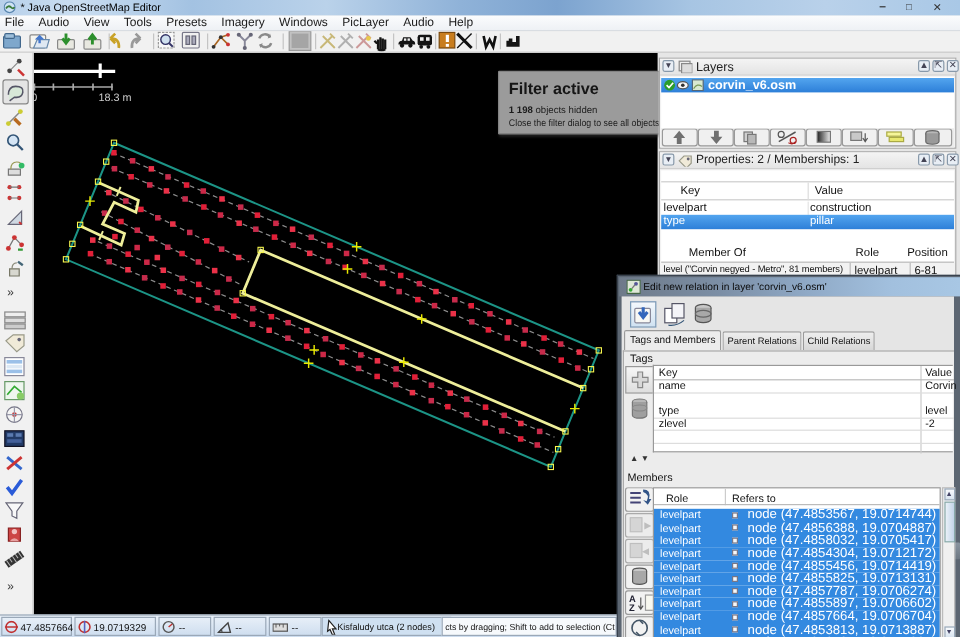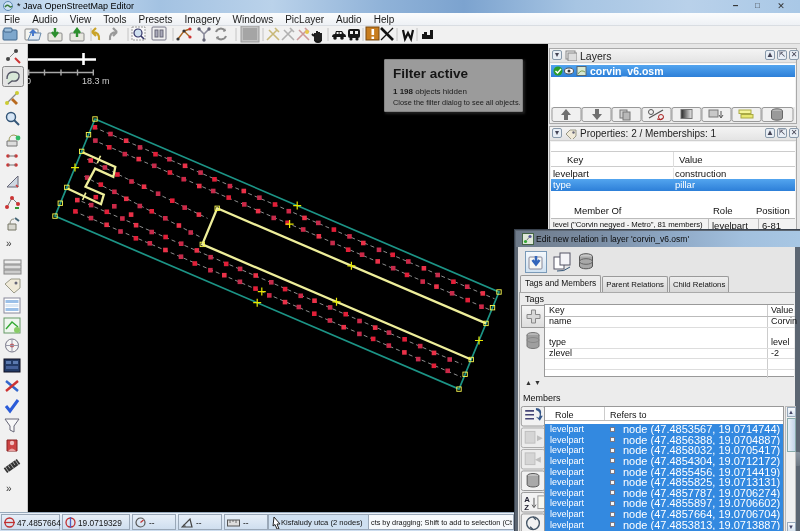--- a/index.html
+++ b/index.html
@@ -9,21 +9,21 @@
 .titlebar{left:0;top:0;width:800px;height:13px;background:linear-gradient(90deg,#b7d0ea 0%,#cadef1 8%,#a3c2e2 20%,#bad2ea 34%,#8fb2d8 48%,#7ca3cf 58%,#a7c5e3 72%,#b9d1ea 86%,#a9c8e6 100%)}
 .menubar{left:0;top:13px;width:800px;height:13px;background:linear-gradient(#fbfcfd,#eef1f5);border-bottom:1px solid #d9dde2}
 .menubar span{display:inline-block;margin-top:0px;padding:0 6px;font-size:10px;line-height:13px;color:#1a1a1a}
 .toolbar{left:0;top:26px;width:800px;height:18px;background:#f1f1f1;border-bottom:1px solid #c9c9c9}
 .lbar{left:0;top:44px;width:28px;height:468px;background:#f1f1f1;border-right:1px solid #c9c9c9}
 .mapbg{left:28px;top:44px;width:520px;height:468px;background:#000}
 .panel{position:absolute;background:#f2f2f2;border:1px solid #a9a9a9}
 .phead{position:relative;height:14px;background:linear-gradient(#f4f4f4,#e4e4e4);border-bottom:1px solid #cfcfcf;font-size:11px;color:#222}
 .pbtn{position:absolute;width:10px;height:10px;border:1px solid #8899aa;border-radius:2px;background:#e8eef5;font-size:8px;line-height:8px;text-align:center;color:#445}
 .selblue{background:linear-gradient(#53a5ef,#2d7fd8)}
-.filterbox{left:384px;top:59px;width:139px;height:53px;background:#9b9b9b;border-radius:1px;border:1px solid #848484;box-shadow:1.5px 1.5px 2.5px rgba(70,70,70,.45)}
+.filterbox{left:415px;top:59px;width:139px;height:53px;background:#9b9b9b;border-radius:1px;border:1px solid #848484;box-shadow:1.5px 1.5px 2.5px rgba(70,70,70,.45)}
 .filterbox h1{font-size:13.5px;font-weight:bold;color:#161616;margin:6px 0 6px 8px;letter-spacing:0px}
 .filterbox p{font-size:8px;color:#1c1c1c;margin:0 0 0 8px;line-height:10.5px;white-space:nowrap;transform-origin:0 0}
 .tab{display:inline-block;height:16px;line-height:15px;padding:0 3px;font-size:7.8px;white-space:nowrap;border:1px solid #9a9a9a;border-bottom:none;background:linear-gradient(#eee,#d7d7d7);margin-right:1px;border-radius:2px 2px 0 0;vertical-align:bottom}
 .tab.active{background:#ececec;height:17px;font-size:8.4px;padding:0 4px}
 .mrow{height:10.65px;line-height:10.65px;color:#fff;background:#3389e0;white-space:nowrap;overflow:hidden;font-size:10px}
 </style></head>
 <body>
 <div id="root">
 <div class="abs mapbg"></div>
 

